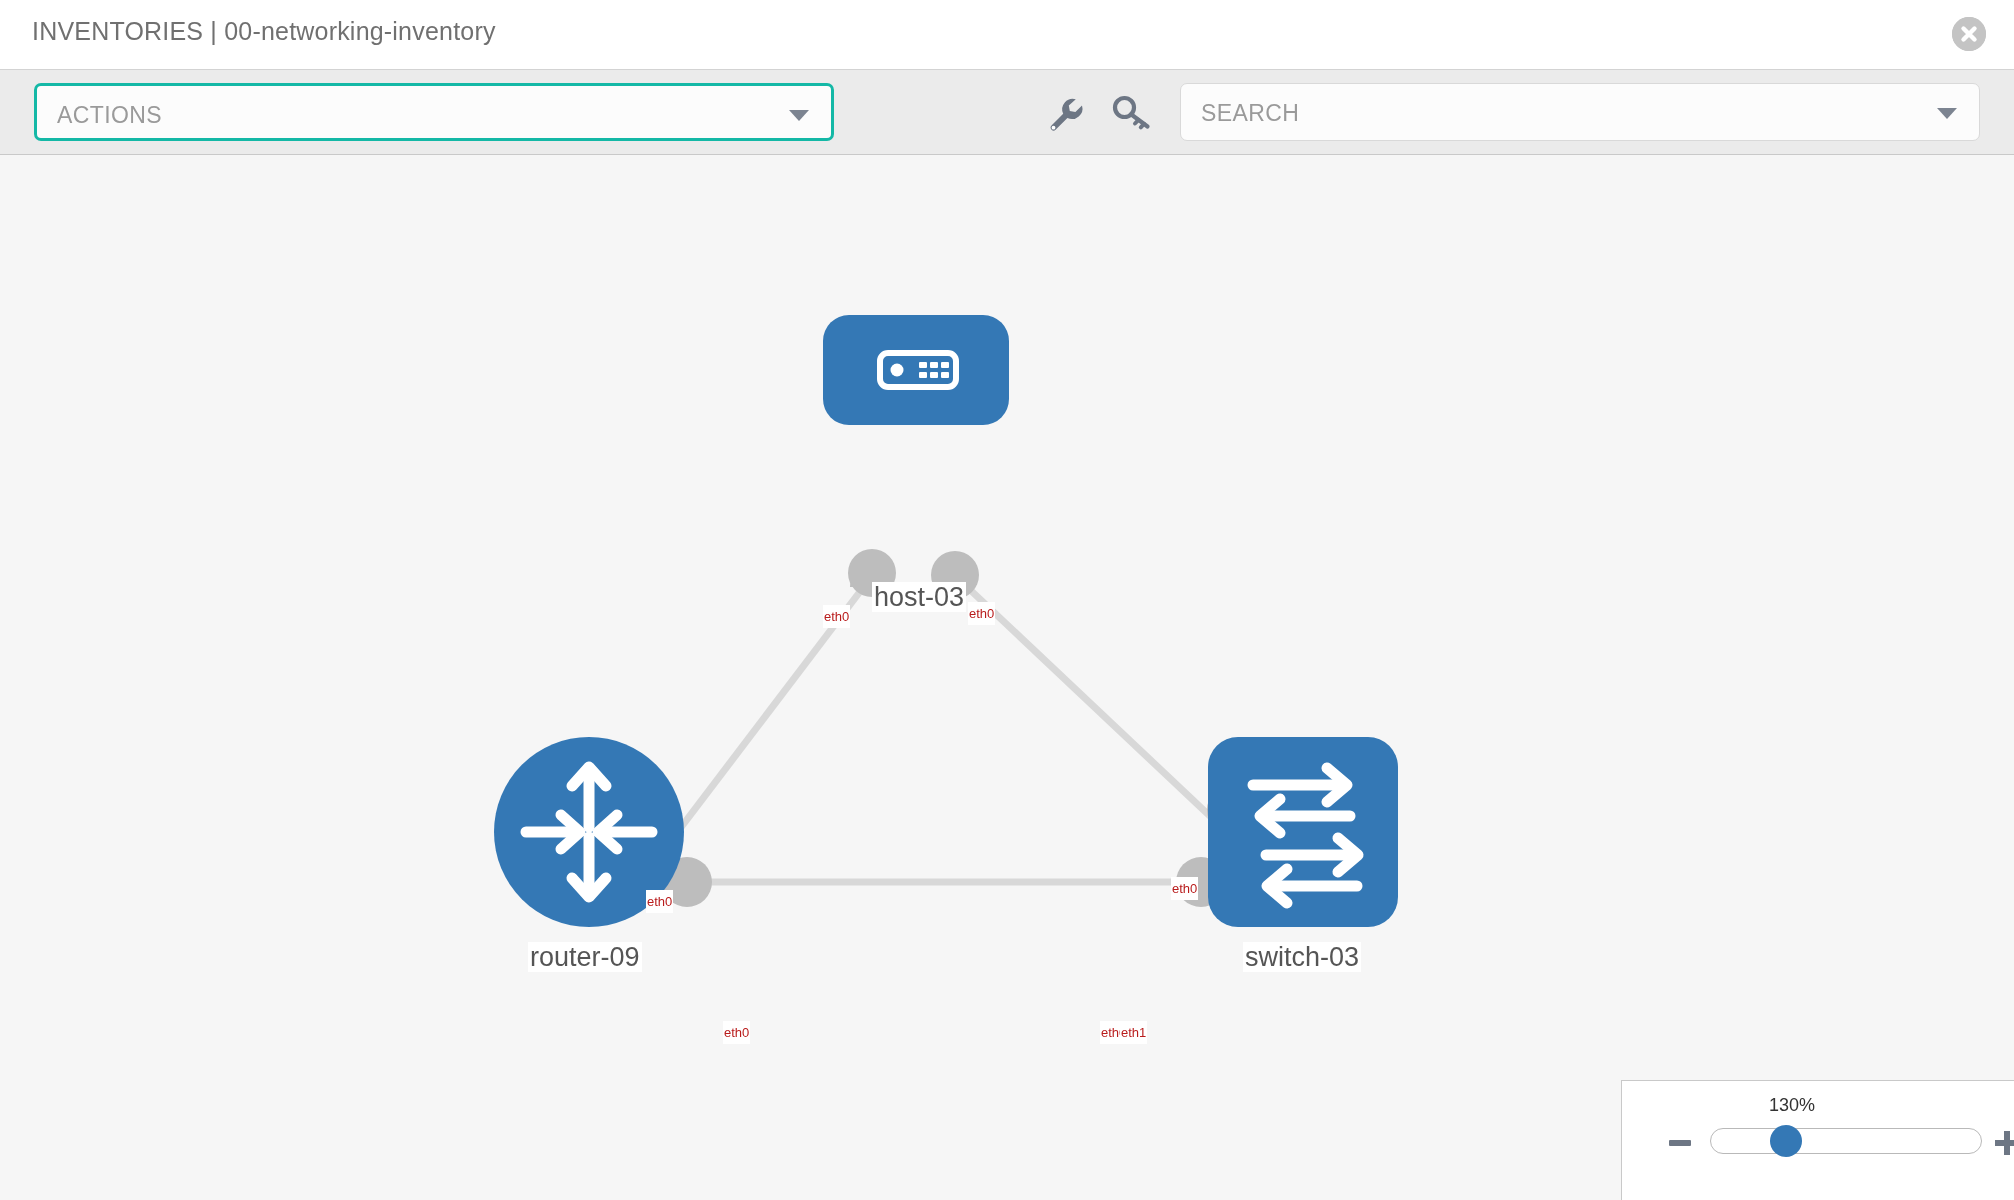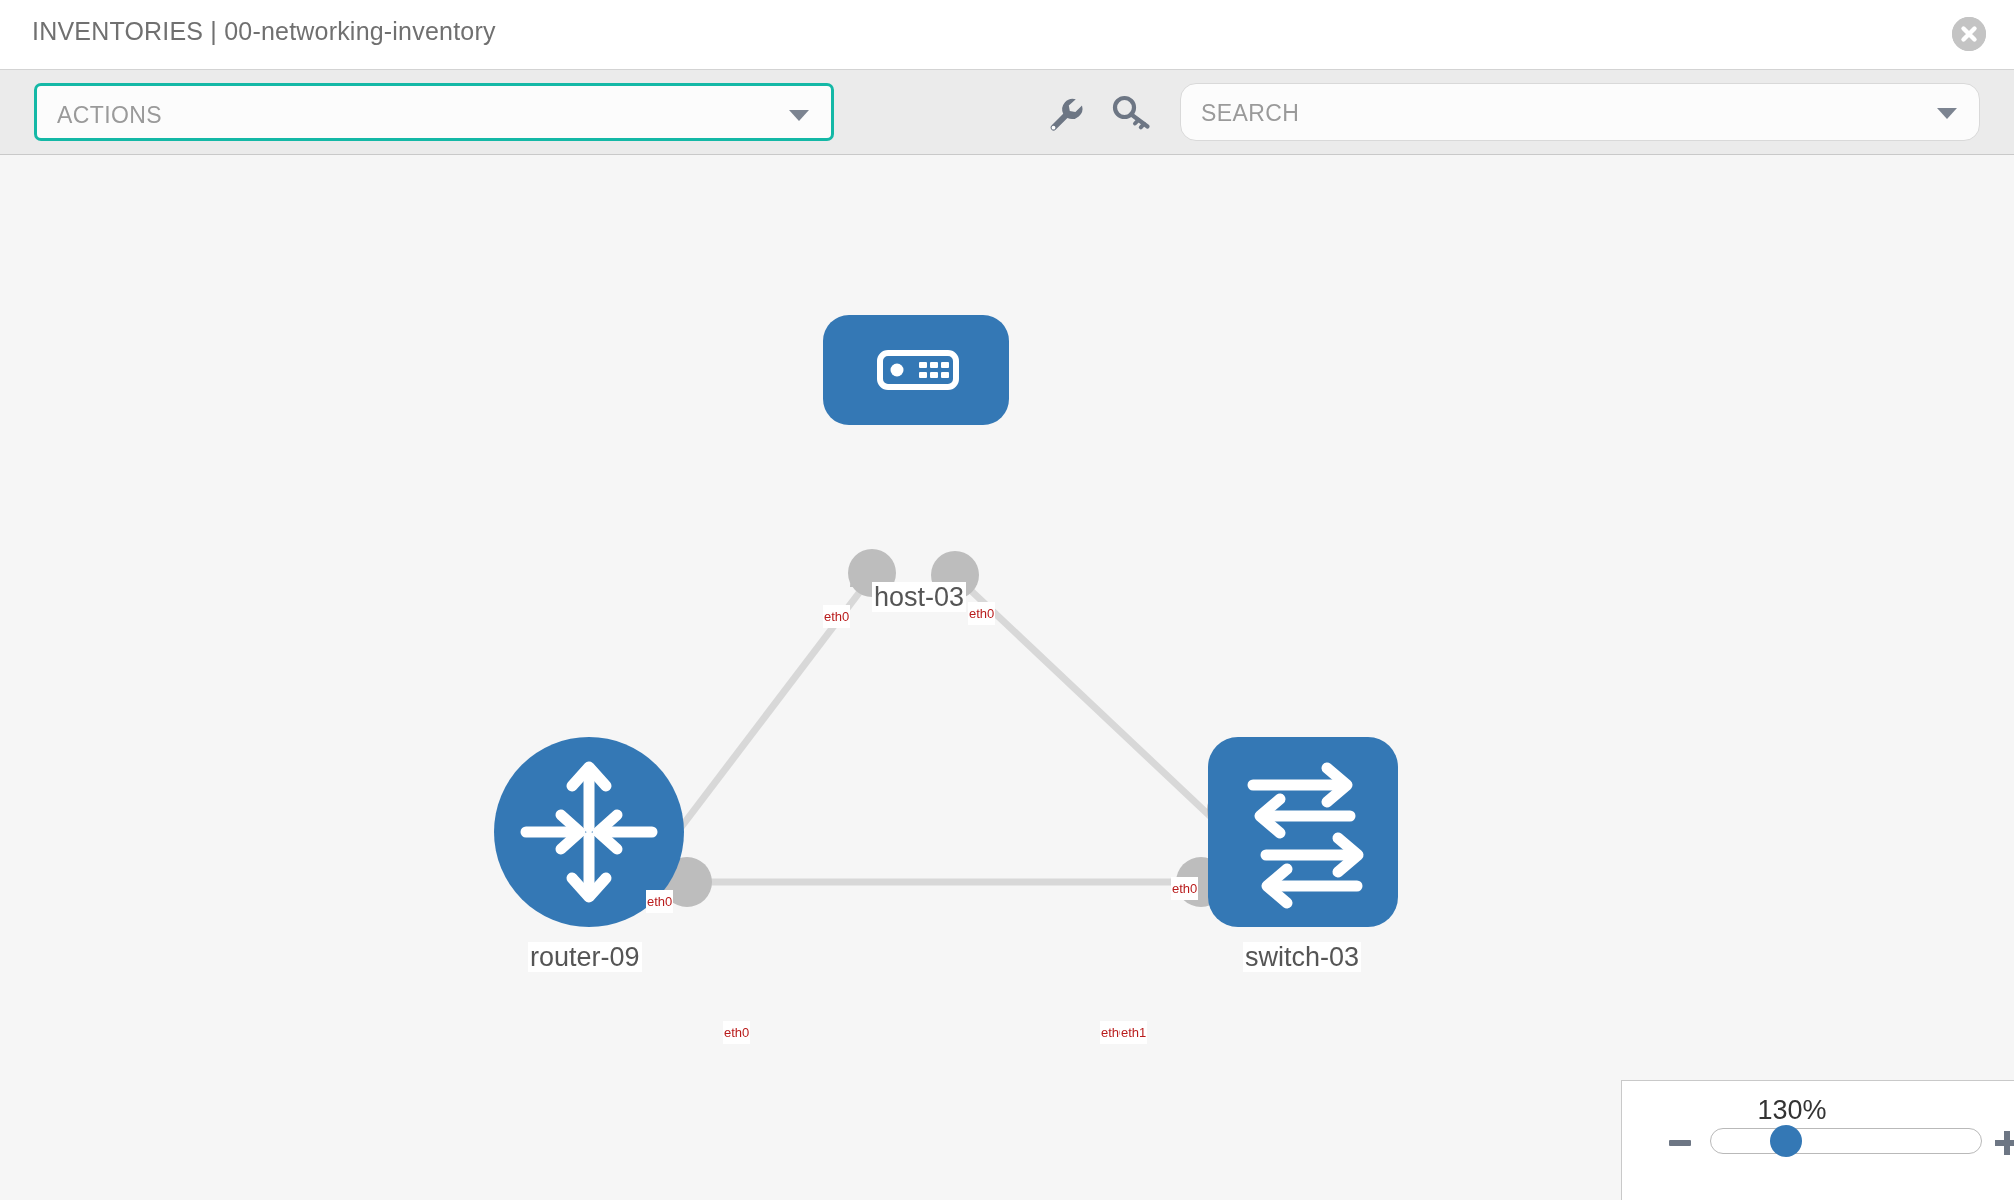--- a/index.html
+++ b/index.html
@@ -103,21 +103,21 @@
   .tool-icon.key    { left: 1110px; }
 
   .search-box {
     position: absolute;
     left: 1180px;
     top: 13px;
     width: 800px;
     height: 58px;
     background: #fcfcfc;
     border: 1px solid #d9d9d9;
-    border-radius: 16px;
+    border-radius: 7px;
     box-sizing: border-box;
   }
   .search-placeholder {
     position: absolute;
     left: 20px;
     top: 16px;
     font-size: 23px;
     color: #9a9a9a;
     letter-spacing: 0.4px;
   }
@@ -169,21 +169,21 @@
     background: #ffffff;
     border: 1px solid #c9c9c9;
     box-sizing: border-box;
   }
   .zoom-pct {
     position: absolute;
     left: 0;
     top: 14px;
     width: 340px;
     text-align: center;
-    font-size: 27px;
+    font-size: 18px;
     color: #333333;
   }
   .zoom-minus {
     position: absolute;
     left: 47px;
     top: 59px;
     width: 22px;
     height: 6px;
     background: #6d7684;
     border-radius: 1px;

